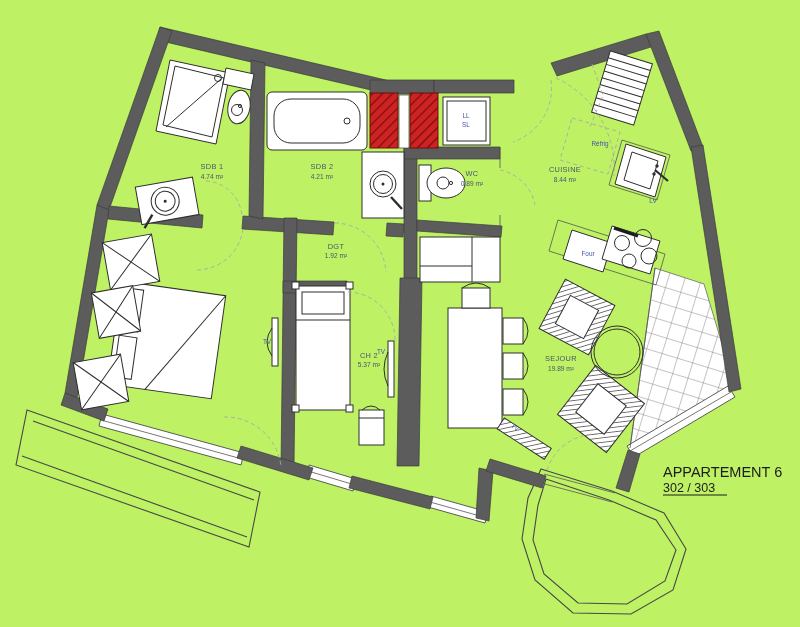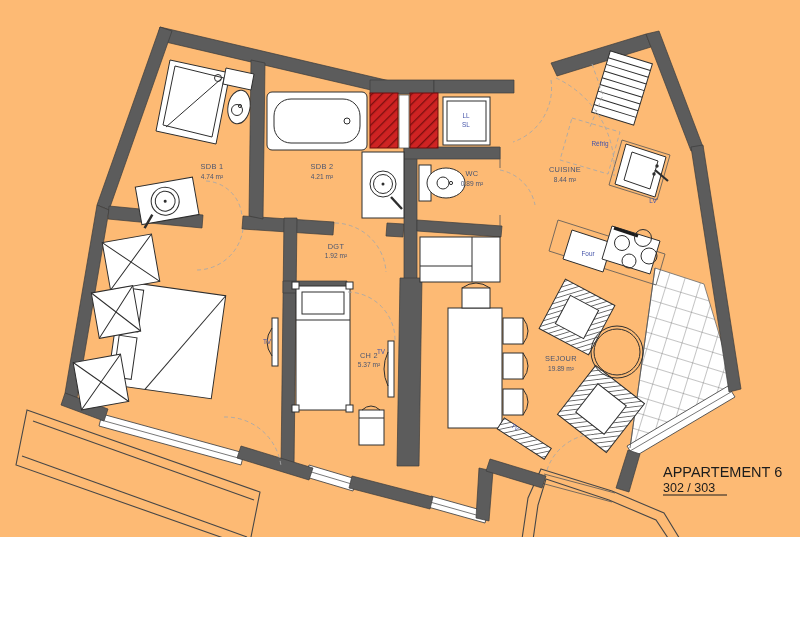--- a/index.html
+++ b/index.html
@@ -1,16 +1,16 @@
 <!DOCTYPE html>
 <html><head>
 <meta charset="utf-8">
 <style>
   html,body{margin:0;padding:0;background:#ffffff;}
-  #page{position:relative;width:800px;height:537px;background:#fdba74;overflow:hidden;}
+  #page{position:relative;width:800px;height:627px;background:#bef264;overflow:hidden;}
   svg{display:block;}
   text{font-family:"Liberation Sans", sans-serif;}
   .room-name{font-size:7.4px;fill:#4a5570;text-anchor:middle;letter-spacing:.3px;}
   .room-area{font-size:6.6px;fill:#4a5570;text-anchor:middle;}
   .appl{font-size:6.4px;fill:#4453a8;text-anchor:middle;}
   .tv{font-size:6.4px;fill:#4453a8;text-anchor:middle;}
   .title-main{font-size:14.5px;fill:#1c1c1c;}
   .title-sub{font-size:12.5px;fill:#1c1c1c;}
   .wall{fill:#5c5c5c;stroke:#3c3c3c;stroke-width:.7;}
   .thin{fill:none;stroke:#2e2e2e;stroke-width:1;}

